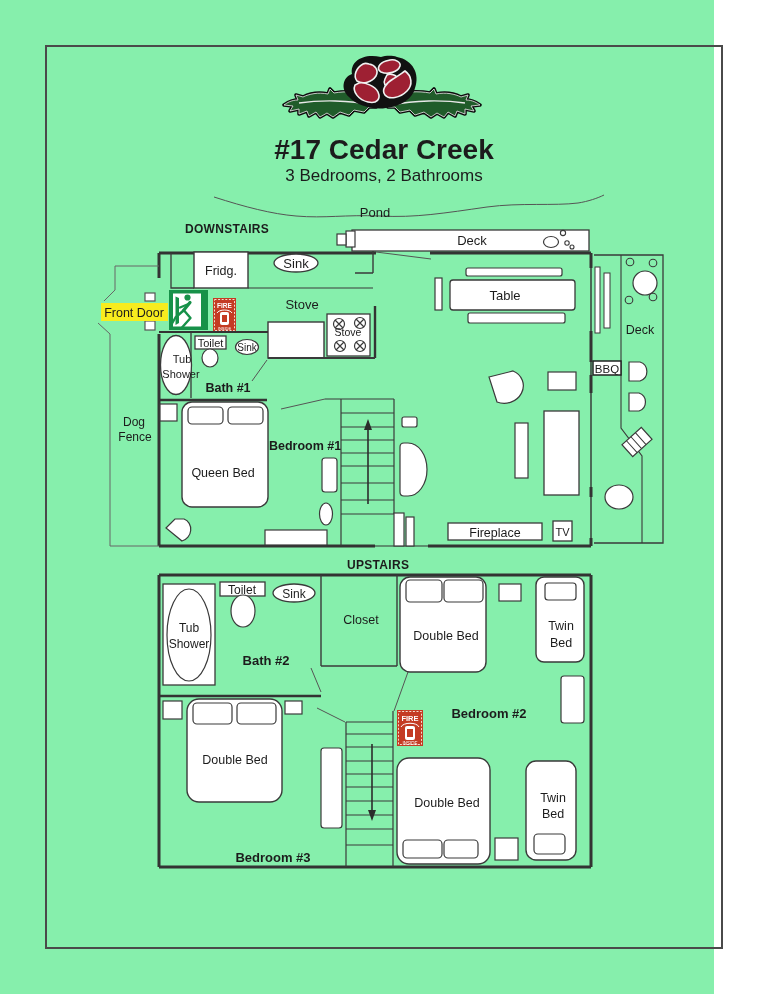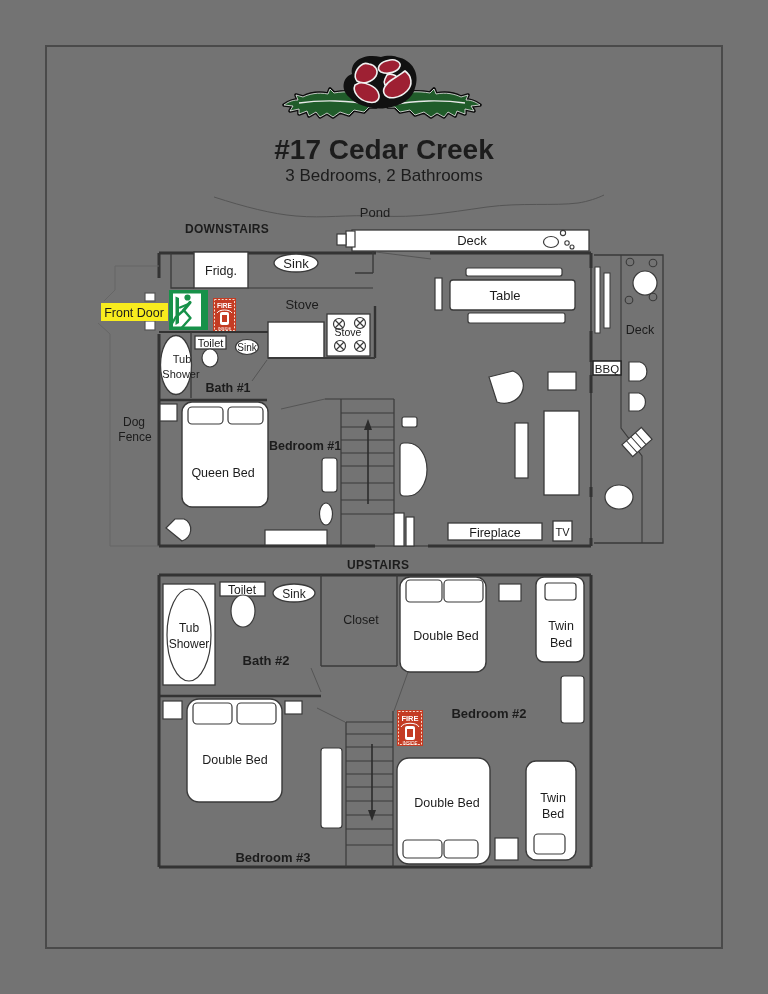--- a/index.html
+++ b/index.html
@@ -1,16 +1,16 @@
 <!DOCTYPE html>
 <html><head>
 <meta charset="utf-8">
 <style>
 html,body{margin:0;padding:0;background:#fff;}
-.page{position:relative;width:768px;height:994px;background:#737373;font-family:"Liberation Sans",sans-serif;}
+.page{position:relative;width:714px;height:994px;background:#86efac;font-family:"Liberation Sans",sans-serif;}
 svg text{font-family:"Liberation Sans",sans-serif;fill:#1c1c1c;}
 </style>
 </head>
 <body>
 <div class="page">
 <svg width="768" height="994" viewBox="0 0 768 994">
 
 <rect x="46" y="46" width="676" height="902" fill="none" stroke="#4a4a4a" stroke-width="2"></rect>
 
 <g id="logo">

